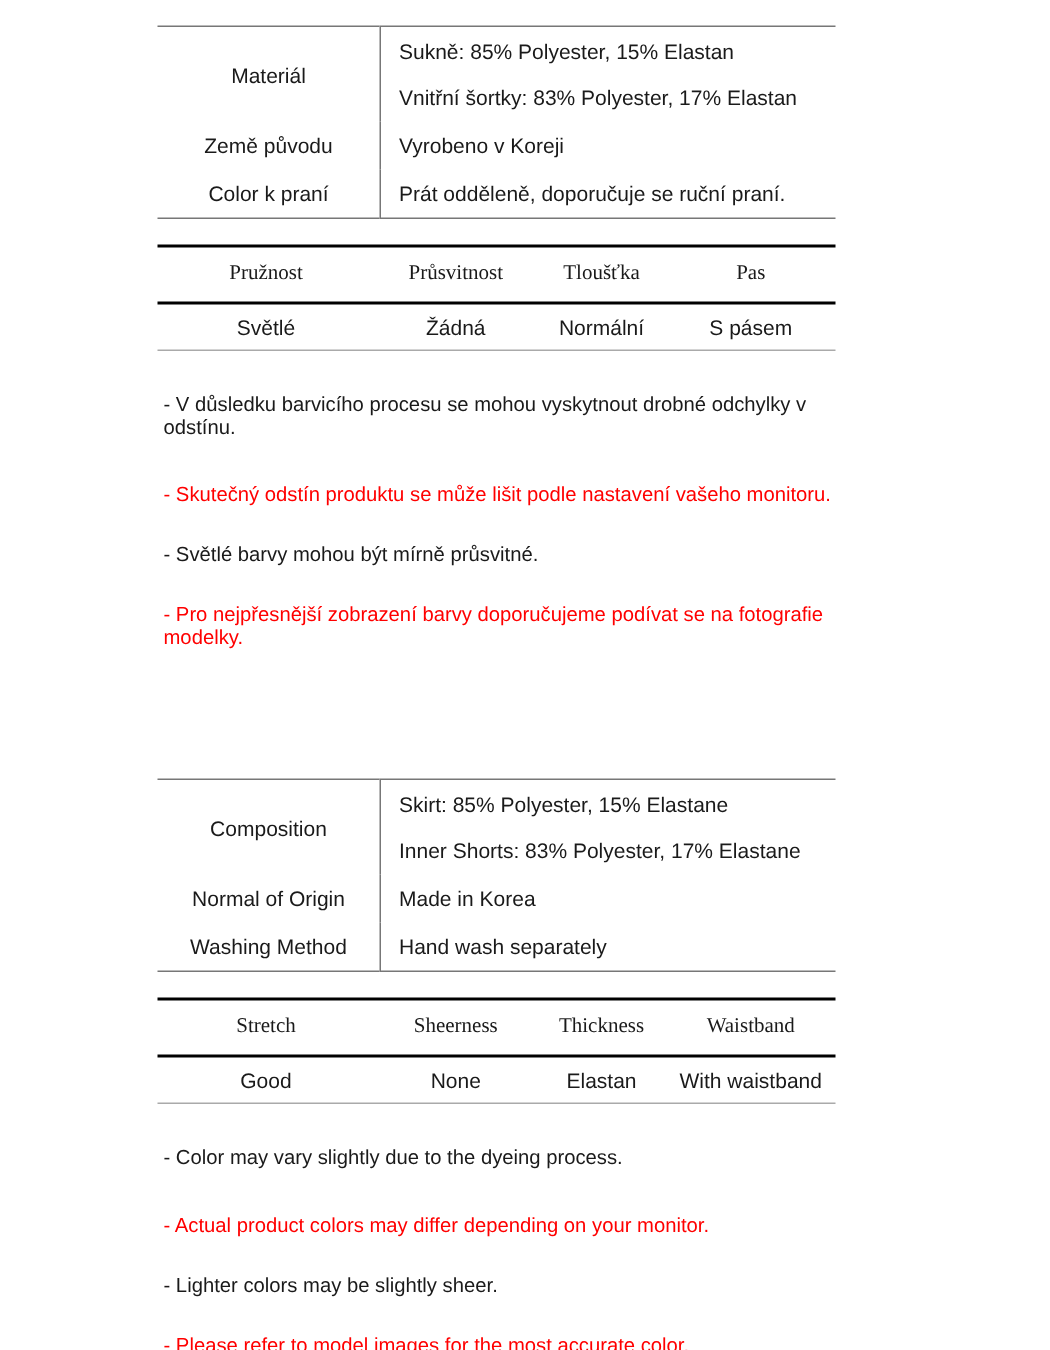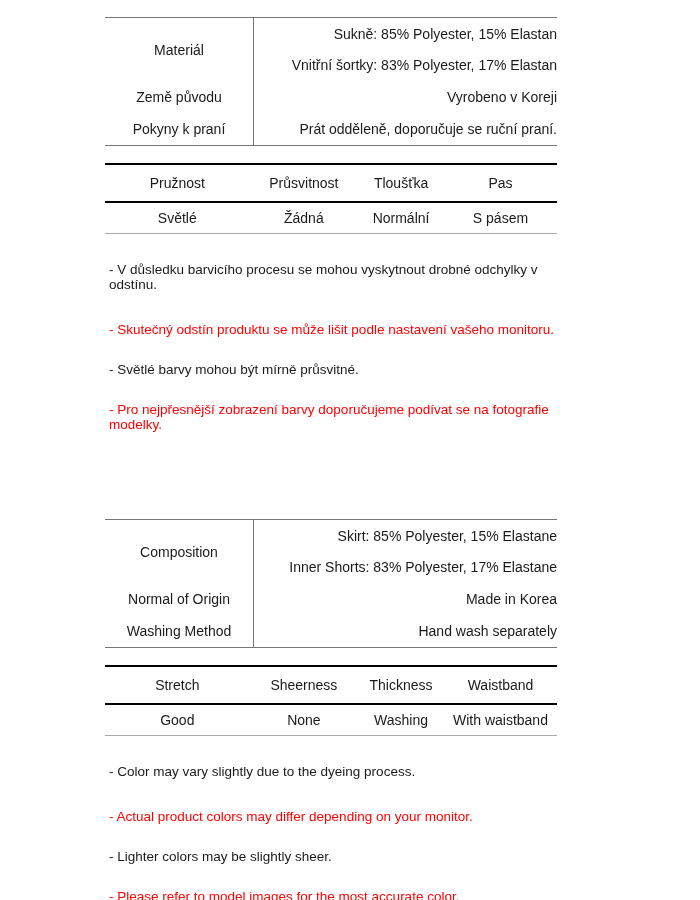--- a/index.html
+++ b/index.html
@@ -24,34 +24,34 @@
     width:100%;border-collapse:collapse;
     border-top:1px solid var(--detail-border);
     border-bottom:1px solid var(--detail-border);
   }
   .detail-table th{
     width:140px;font-weight:normal;vertical-align:middle;
     border-right:1px solid var(--detail-border);
     font-size:14px;padding:8px 4px;color:var(--text);
   }
   .detail-table td{
-    font-size:14px;text-align:right;padding:8px 0 8px 12px;color:var(--text);
+    font-size:14px;text-align:left;padding:8px 0 8px 12px;color:var(--text);
     line-height:16px;
   }
   .vline + .vline{margin-top:15px;}
 
   
   .attr-table{
     width:100%;border-collapse:collapse;table-layout:fixed;margin-top:17px;
     border-top:2px solid var(--strong-border);
     border-bottom:1px solid var(--light-border);
   }
   .attr-table th{
     font-weight:normal;font-size:14px;text-align:center;padding:10px 0;
-    border-bottom:2px solid var(--strong-border);color:var(--text);
+    border-bottom:2px solid var(--strong-border);color:var(--text);font-family:Liberation Serif, serif;
   }
   .attr-table td{
     font-size:14px;text-align:center;padding:7px 0;color:var(--text);
   }
   col.c1{width:32%;} col.c2{width:24%;} col.c3{width:19%;} col.c4{width:25%;}
 
   
   .notes{margin-top:28px;padding-left:4px;}
   .note{font-size:13.5px;line-height:15px;margin-bottom:25px;color:var(--text);}
   .note.red{color:var(--red);}
@@ -70,21 +70,21 @@
           <td>
             <div class="vline">Sukně: 85% Polyester, 15% Elastan</div>
             <div class="vline">Vnitřní šortky: 83% Polyester, 17% Elastan</div>
           </td>
         </tr>
         <tr>
           <th>Země původu</th>
           <td>Vyrobeno v Koreji</td>
         </tr>
         <tr>
-          <th>Pokyny k praní</th>
+          <th>Color k praní</th>
           <td>Prát odděleně, doporučuje se ruční praní.</td>
         </tr>
       </tbody>
     </table>
 
     <table class="attr-table">
       <colgroup>
           <col class="c1">
           <col class="c2">
           <col class="c3">
@@ -149,21 +149,21 @@
           <th>Stretch</th>
           <th>Sheerness</th>
           <th>Thickness</th>
           <th>Waistband</th>
         </tr>
       </thead>
       <tbody>
         <tr>
           <td>Good</td>
           <td>None</td>
-          <td>Washing</td>
+          <td>Elastan</td>
           <td>With waistband</td>
         </tr>
       </tbody>
     </table>
 
     <div class="notes">
       <div class="note">- Color may vary slightly due to the dyeing process.</div>
       <div class="note red gap">- Actual product colors may differ depending on your monitor.</div>
       <div class="note">- Lighter colors may be slightly sheer.</div>
       <div class="note red">- Please refer to model images for the most accurate color.</div>

